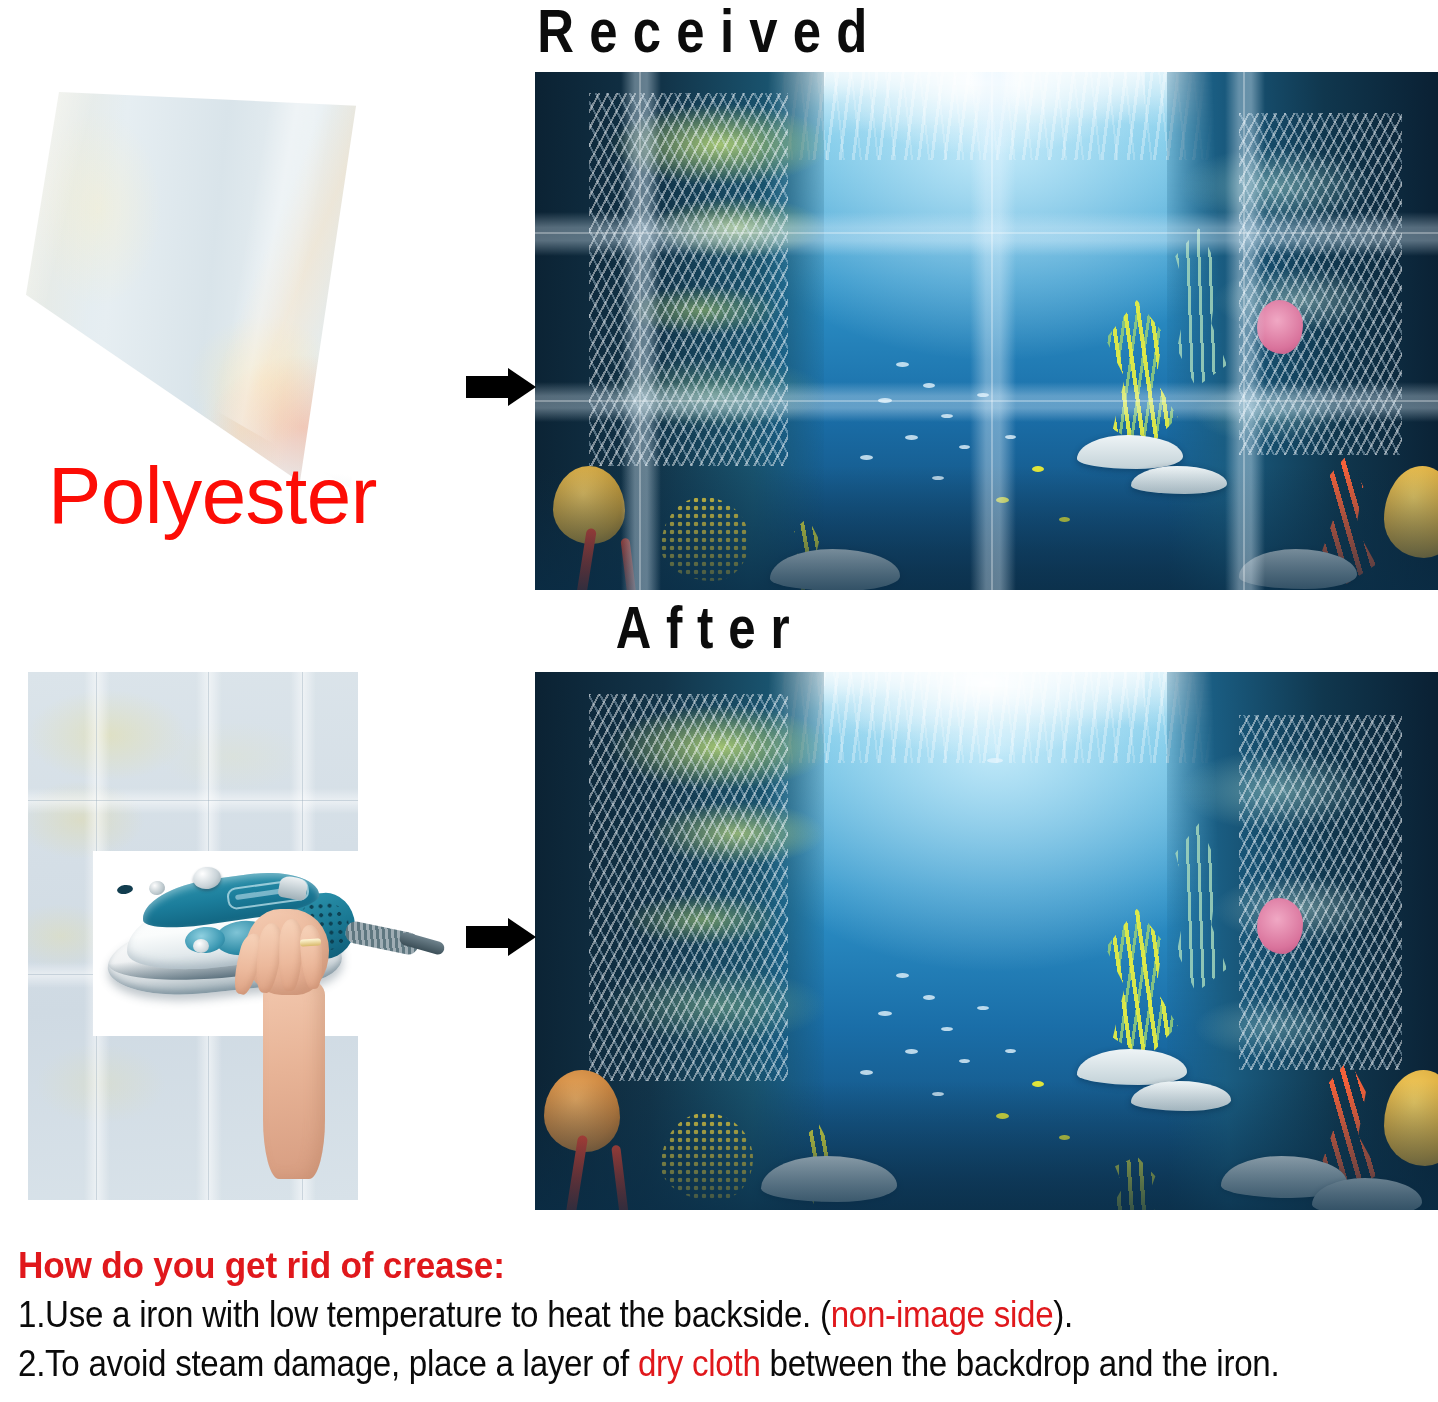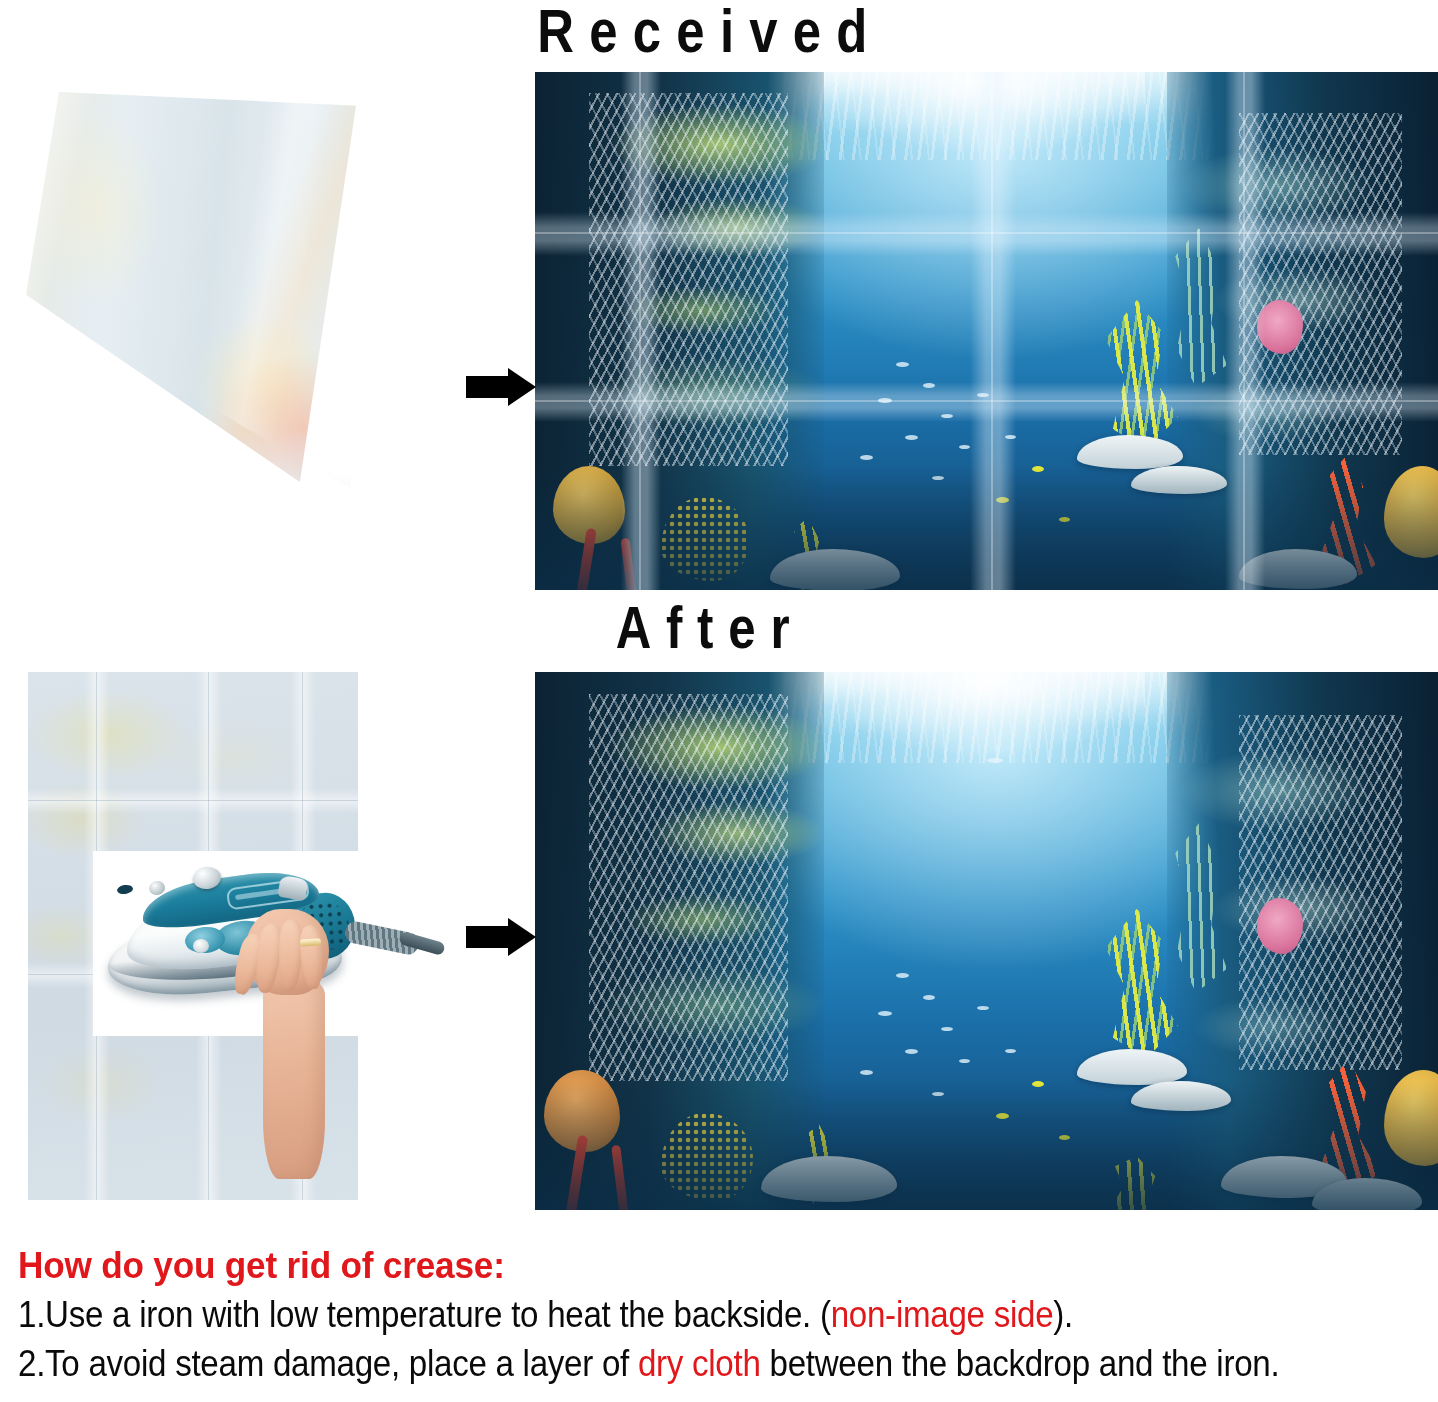--- a/index.html
+++ b/index.html
@@ -328,20 +328,21 @@
 <body>
 
 <div class="stage">
 
   <div class="panel-title" id="title-received">Received</div>
 
   <div id="fabric-swatch">
     <div class="sheet"></div>
     <div class="fold-hi"></div>
   </div>
+  <div id="polyester-label">Polyester</div>
 
   <div class="arrow" style="left:466px;top:368px;width:70px;height:38px;">
     <div class="shaft"></div>
     <div class="head"></div>
   </div>
 
   <div class="reef" id="reef-received" style="left:535px;top:72px;width:903px;height:518px;">
     <div class="water"></div>
     <div class="surface"></div>
     <div class="beams"></div>

